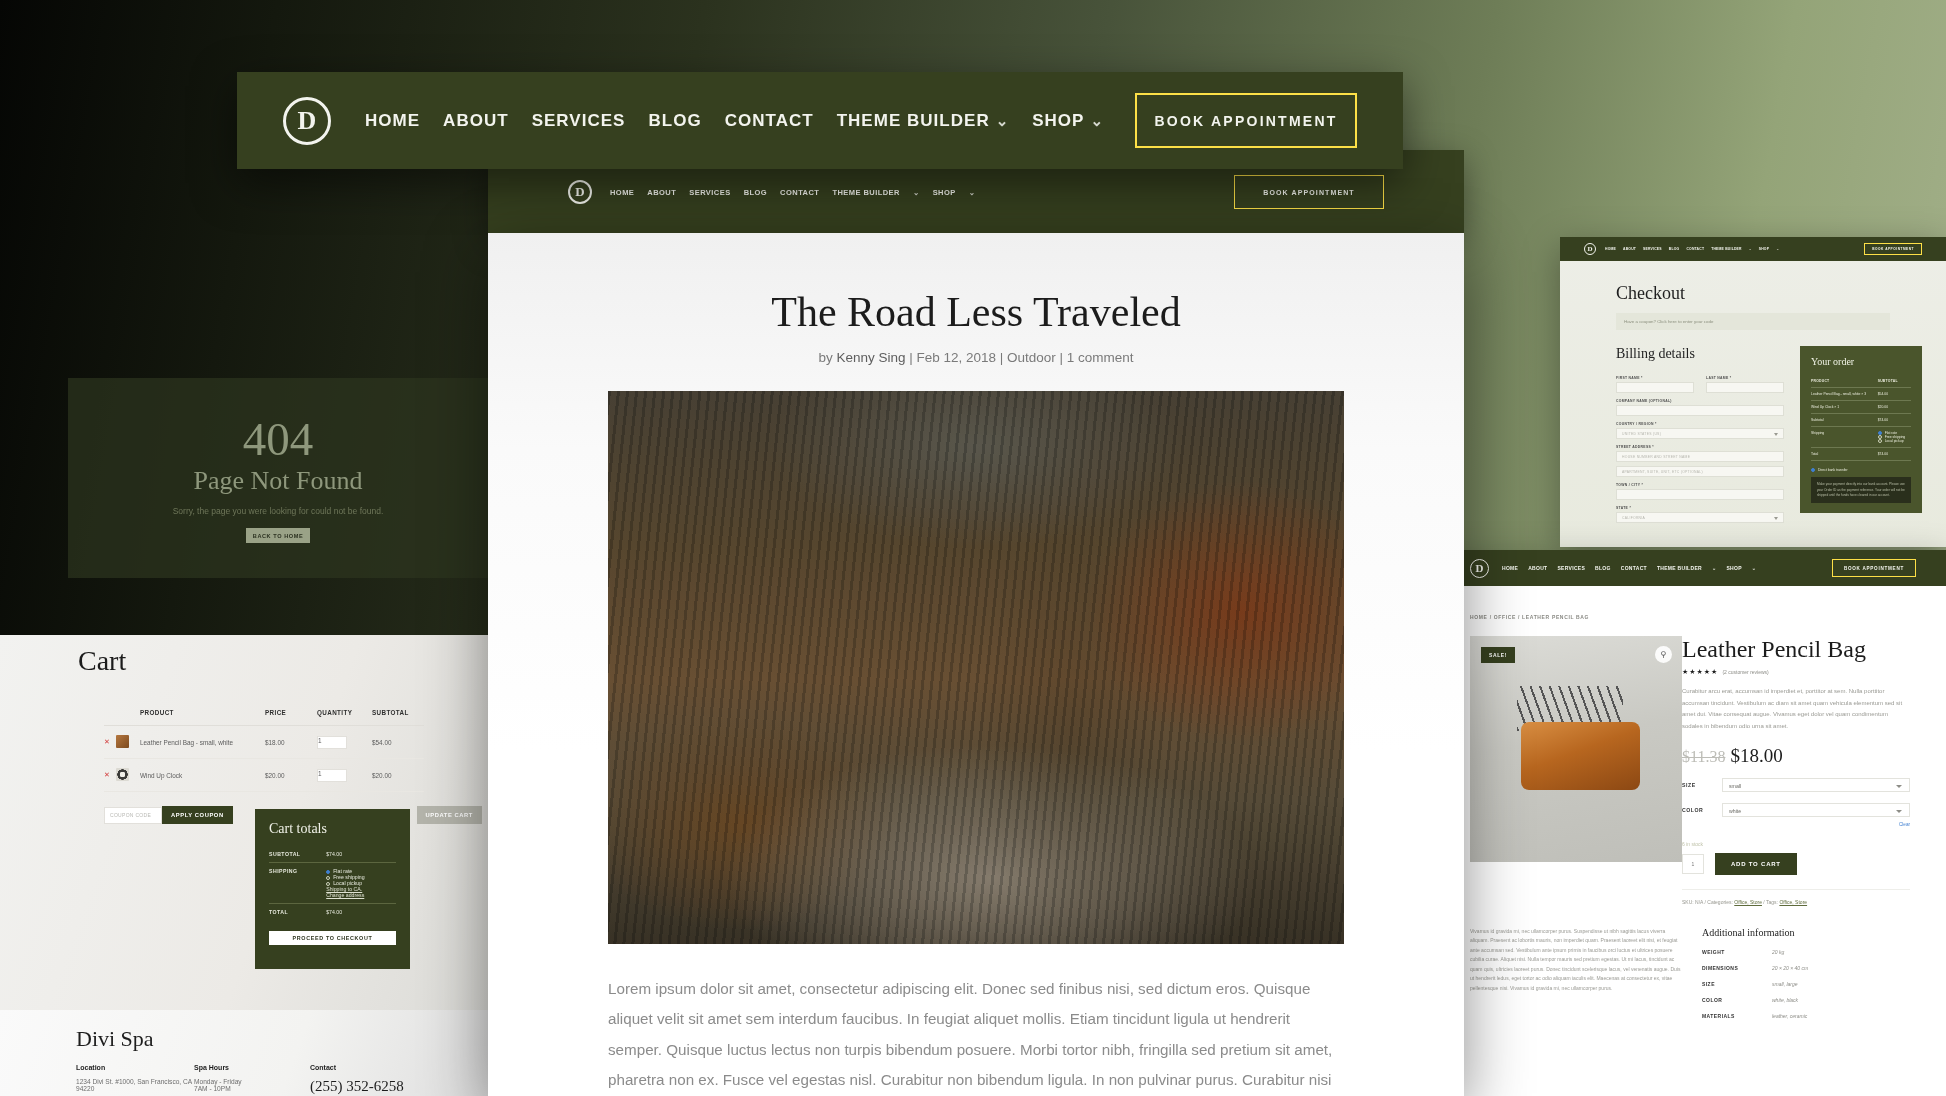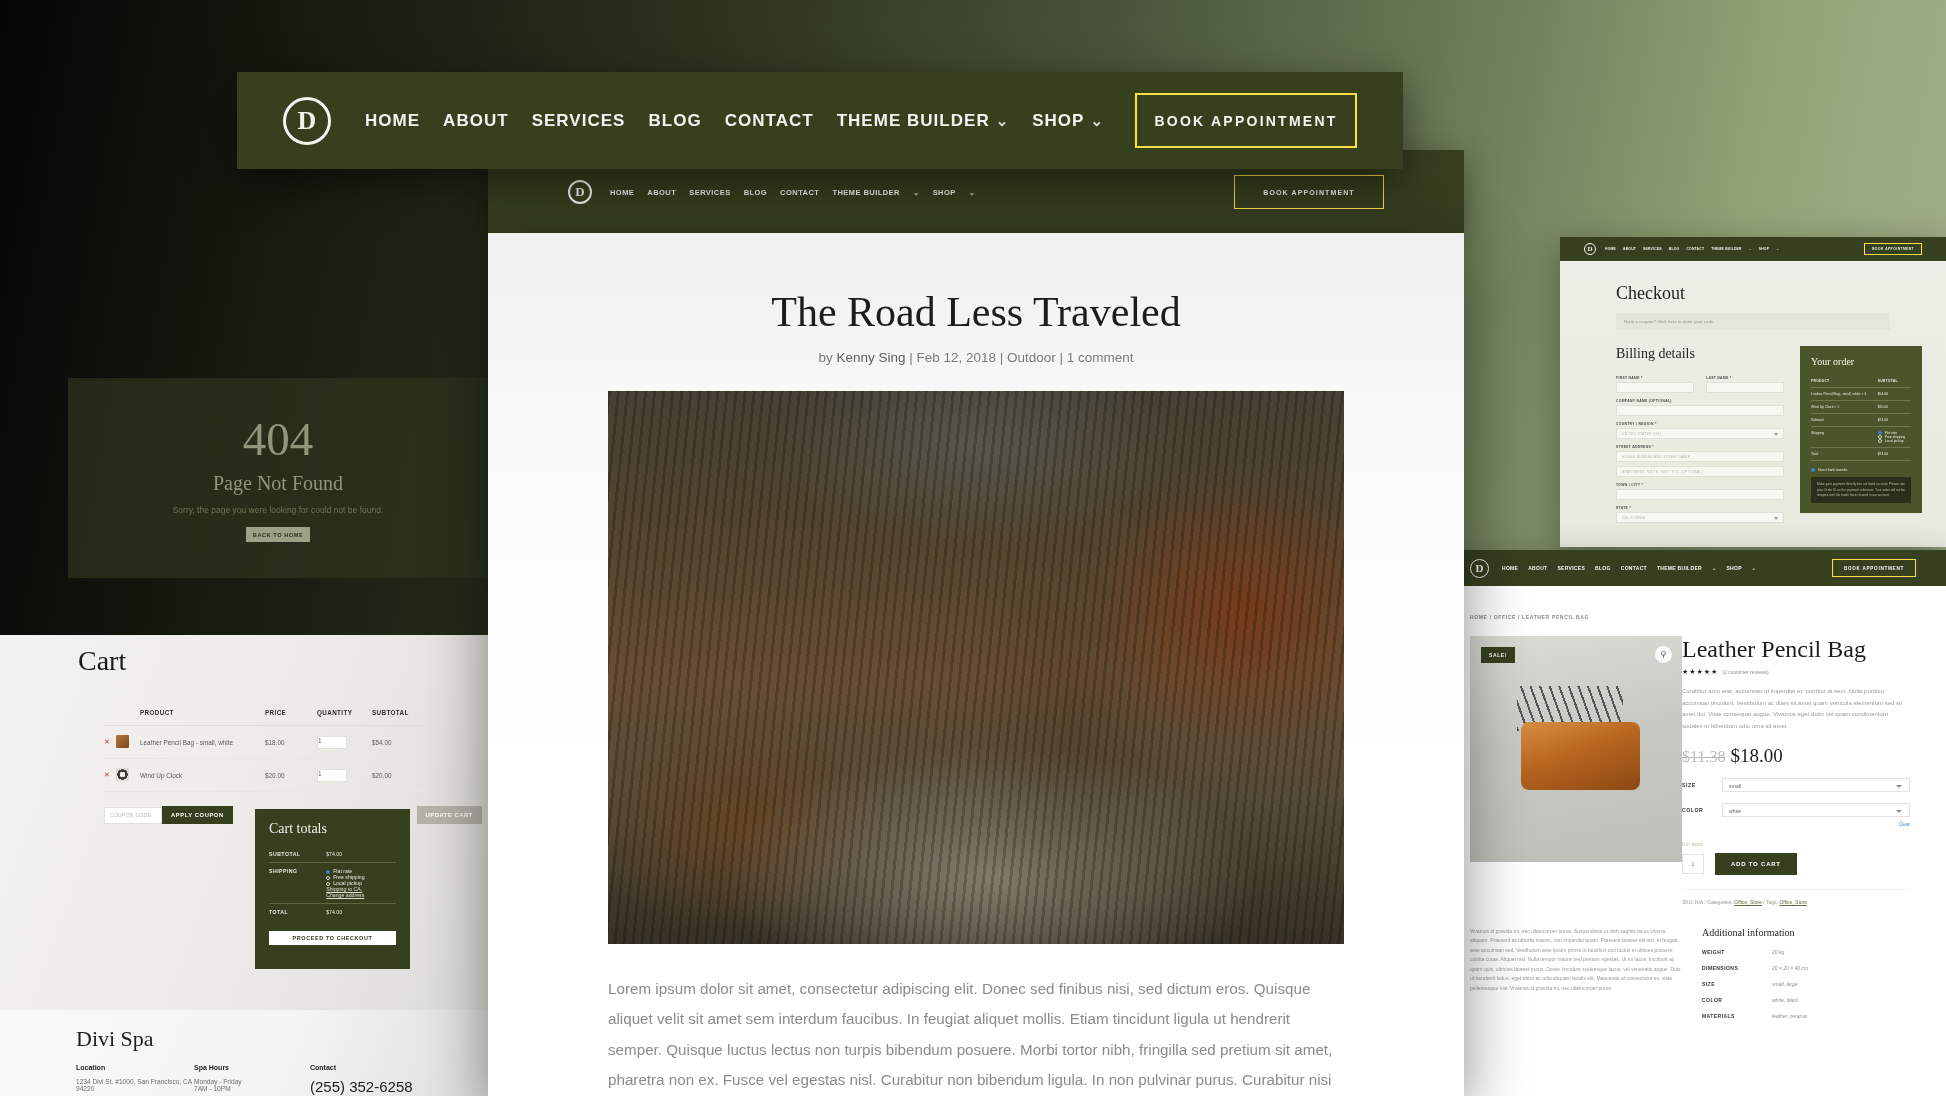--- a/index.html
+++ b/index.html
@@ -83,21 +83,21 @@
     left: 237px; top: 72px; width: 1166px; height: 97px;
     background: #3a4423; box-shadow: 0 14px 44px rgba(0,0,0,.5);
   }
 
   
   #p404 {
     left: 68px; top: 378px; width: 420px; height: 200px;
     background: rgba(44,52,30,.72);
   }
   #p404 .big { font-family:"Liberation Serif",serif; font-size: 47px; color:#8e977c; text-align:center; margin-top:34px; }
-  #p404 .sub { font-family:"Liberation Serif",serif; font-size:20px; color:#8e977c; text-align:center; margin-top:6px; }
+  #p404 .sub { font-family:"Liberation Serif",serif; font-size:26px; color:#8e977c; text-align:center; margin-top:0; }
   #p404 .txt { font-size:8.5px; color:#6e7659; text-align:center; margin-top:10px; }
   #p404 .b { margin: 12px auto 0; width:64px; height:15px; background:#9aa287; color:#2b3120;
              font-size:5.6px; letter-spacing:.1em; display:flex;align-items:center;justify-content:center;font-weight:bold;}
 
   
   #cart {
     left: 0px; top: 635px; width: 488px; height: 461px;
     background: linear-gradient(110deg,#f2f2f0 0%, #eceae6 55%, #d9d9d5 100%);
   }
   #cart .h { font-family:"Liberation Serif",serif; font-size:28px; color:#1c1c1c; padding:10px 0 0 78px; }
@@ -127,21 +127,21 @@
   .checkout-btn { margin-top:11px;background:#fff;color:#2e3520;font-size:5.4px;font-weight:bold;letter-spacing:.12em;
                   height:14px;display:flex;align-items:center;justify-content:center;}
 
   
   #footer { left: 0px; top: 1010px; width: 488px; height: 86px;
             background: linear-gradient(110deg,#fafafa 0%,#f3f3f1 60%,#dedede 100%); }
   #footer h3 { font-family:"Liberation Serif",serif; font-size:22px; color:#1d1d1d; padding:16px 0 0 76px; font-weight:normal;}
   #footer .cols { display:flex; padding:12px 0 0 76px; font-size:6.6px; color:#6d6d6d;}
   #footer .cols b { display:block; font-size:7px; color:#1d1d1d; margin-bottom:7px;}
   #footer .c1 { width:118px;} #footer .c2 { width:116px;}
-  #footer .phone { font-family:Liberation Sans, sans-serif; font-size:15px; color:#1d1d1d; }
+  #footer .phone { font-family:Liberation Serif, serif; font-size:15px; color:#1d1d1d; }
 
   
   #checkout { left: 1560px; top: 237px; width: 386px; height: 310px;
               background: linear-gradient(180deg,#edeee7 0%, #e8eade 100%);
               box-shadow: 0 10px 34px rgba(0,0,0,.35); }
   #checkout .ck-h { font-family:"Liberation Serif",serif; font-size:18px; color:#1f1f1f; margin:22px 0 0 56px;}
   #checkout .coupon-bar { margin:9px 56px 0 56px; background:#e4e6da; font-size:4.4px; color:#8b8f7e; padding:6px 8px;}
   #checkout .ck-cols { display:flex; margin:16px 0 0 56px; }
   #checkout .bill { width:168px; }
   #checkout h5 { font-family:"Liberation Serif",serif; font-weight:normal; font-size:14px; color:#222; margin-bottom:8px;}

